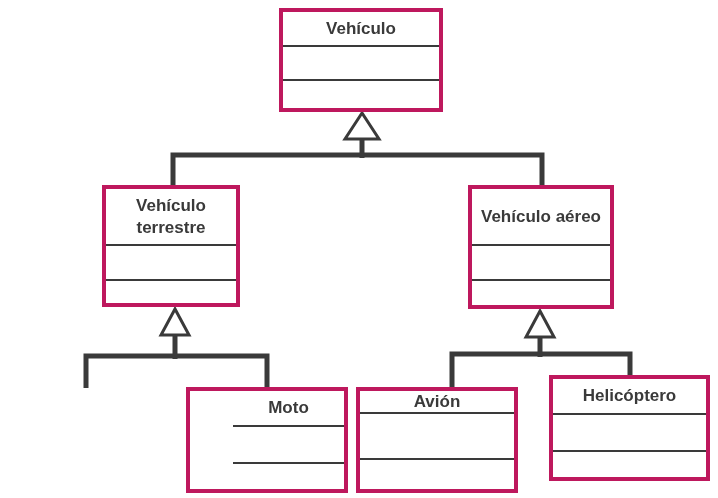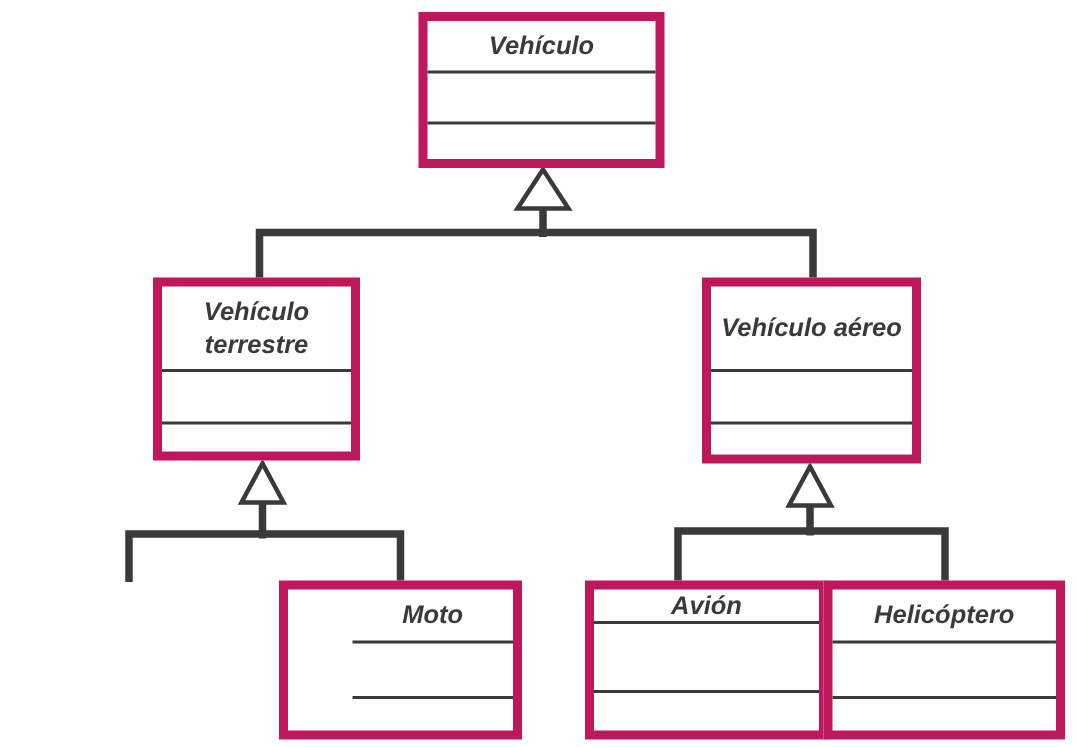--- a/index.html
+++ b/index.html
@@ -11,25 +11,24 @@
     position: relative;
     width: 718px;
     height: 498px;
     background: #ffffff;
     font-family: "Liberation Sans", "DejaVu Sans", sans-serif;
     overflow: hidden;
   }
   .class-box {
     position: absolute;
     box-sizing: border-box;
-    border: 6px solid #be185d;
+    border: 4px solid #be185d;
     background: #ffffff;
     display: flex;
     flex-direction: column;
-    font-style: italic;
   }
   .compartment {
     box-sizing: border-box;
   }
   .name-compartment {
     border-bottom: 2px solid #3a3a3a;
     display: flex;
     align-items: center;
     justify-content: center;
     text-align: center;
@@ -52,22 +51,22 @@
   
   #box-vehiculo-terrestre  { left: 102px; top: 185px; width: 138px; height: 122px; }
   #box-vehiculo-aereo      { left: 468px; top: 185px; width: 146px; height: 124px; }
   #box-vehiculo-terrestre .name-compartment,
   #box-vehiculo-aereo .name-compartment { height: 57px; }
   #box-vehiculo-terrestre .attrs-compartment,
   #box-vehiculo-aereo .attrs-compartment { height: 35px; }
   
   #box-coche       { left: 6px;   top: 387px; width: 162px; height: 106px; }
   #box-moto        { left: 186px; top: 387px; width: 162px; height: 106px; padding-left: 43px; }
-  #box-avion       { left: 390px; top: 387px; width: 162px; height: 106px; gap: 44px; }
-  #box-helicoptero { left: 549px; top: 387px; width: 161px; height: 106px; }
+  #box-avion       { left: 356px; top: 387px; width: 162px; height: 106px; gap: 44px; }
+  #box-helicoptero { left: 549px; top: 375px; width: 161px; height: 106px; }
   #box-coche .name-compartment,
   #box-moto .name-compartment,
   #box-avion .name-compartment,
   #box-helicoptero .name-compartment { height: 36px; }
   #box-coche .attrs-compartment,
   #box-moto .attrs-compartment,
   #box-avion .attrs-compartment,
   #box-helicoptero .attrs-compartment { height: 37px; }
 
   #connector-layer {

